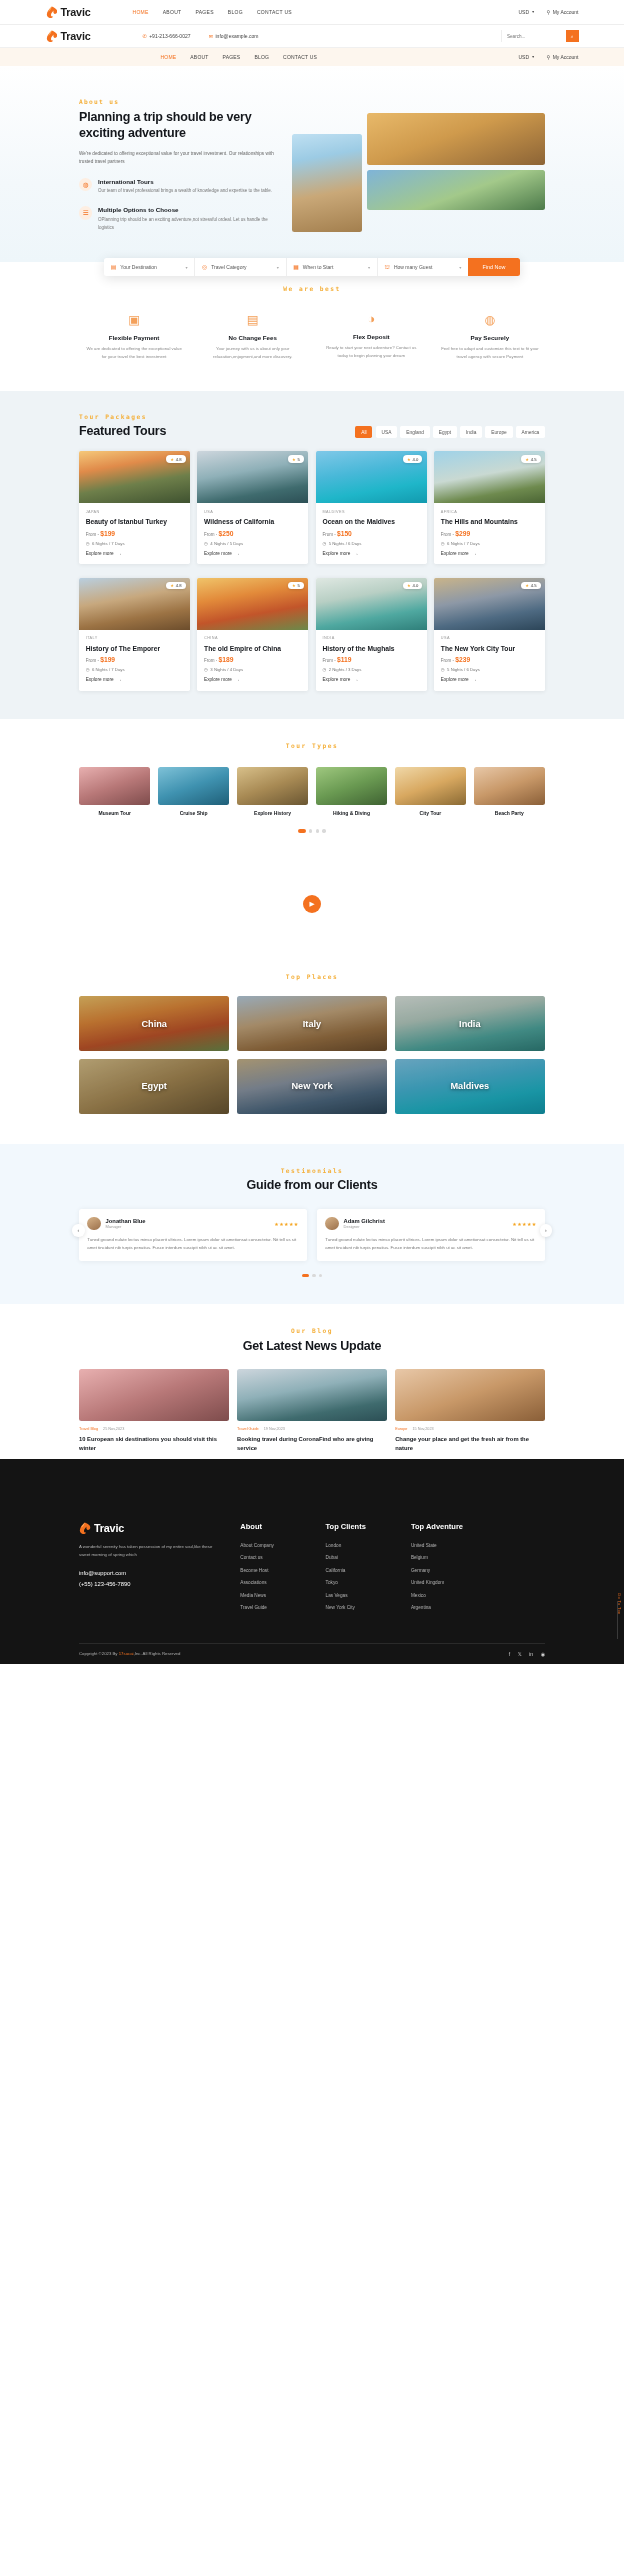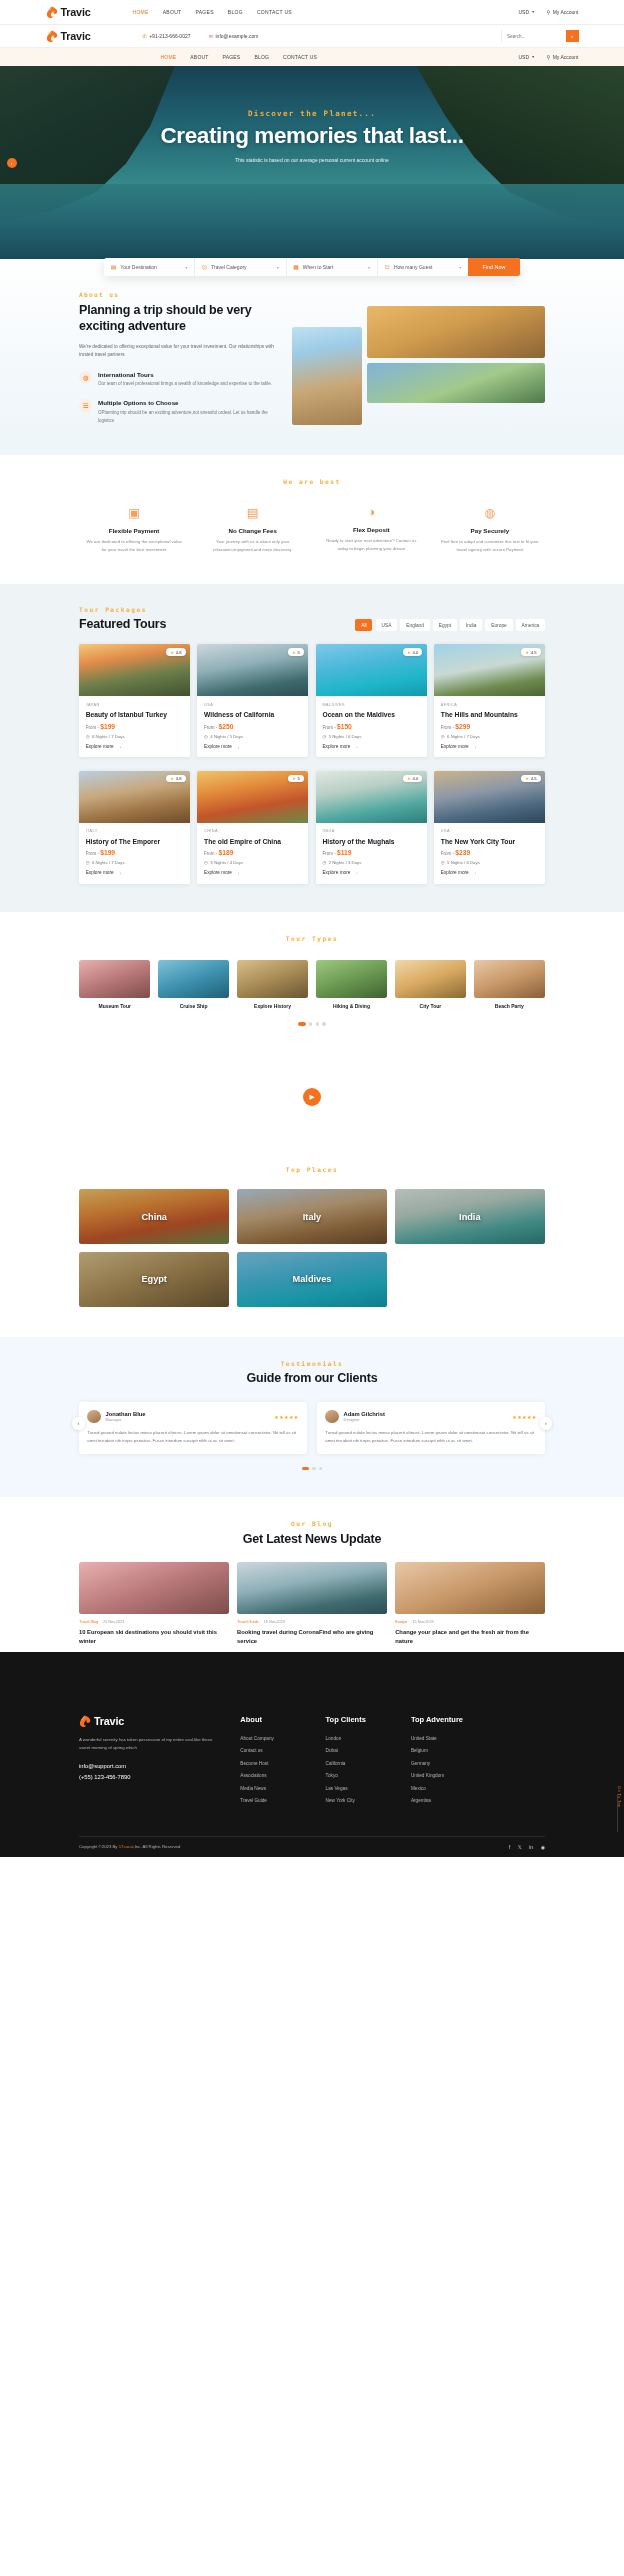--- a/index.html
+++ b/index.html
@@ -381,32 +381,20 @@
             <em style="font-style:normal;font-size:3.3px">▼</em>
           </span>
         <span>
             <em style="font-style:normal">⚲</em>
             <b style="font-weight:400">My Account</b>
           </span>
       </div>
     </div>
   </div>
 
-  <div class="hero">
-    <div class="cliff-l"></div>
-    <div class="cliff-r"></div>
-    <div class="water"></div>
-    <div class="shade"></div>
-    <div class="hero-dot-nav">‹</div>
-    <div class="hero-inner">
-      <div class="hero-sub">Discover the Planet...</div>
-      <div class="hero-title">Creating memories that last...</div>
-      <div class="hero-desc">This statistic is based on our average personal current account online</div>
-    </div>
-  </div>
 
   <div class="search-strip">
     <div class="ss-field">
       <span class="ic">▤</span>
       <span class="lbl">Your Destination</span>
       <span class="chev">▾</span>
     </div>
     <div class="ss-field">
       <span class="ic">◎</span>
       <span class="lbl">Travel Category</span>
@@ -736,20 +724,23 @@
             <span class="nm">China</span>
           </div>
         <div class="place im5">
             <span class="nm">Italy</span>
           </div>
         <div class="place im7">
             <span class="nm">India</span>
           </div>
         <div class="place im11">
             <span class="nm">Egypt</span>
+          </div>
+        <div class="place im8">
+            <span class="nm">New York</span>
           </div>
         <div class="place im3">
             <span class="nm">Maldives</span>
           </div>
       </div>
     </div>
   </section>
 
   <section class="testi">
     <div class="arw l">‹</div>

